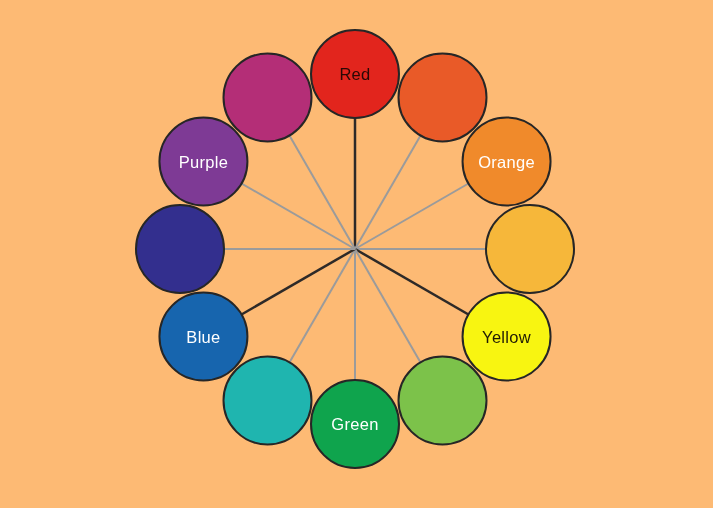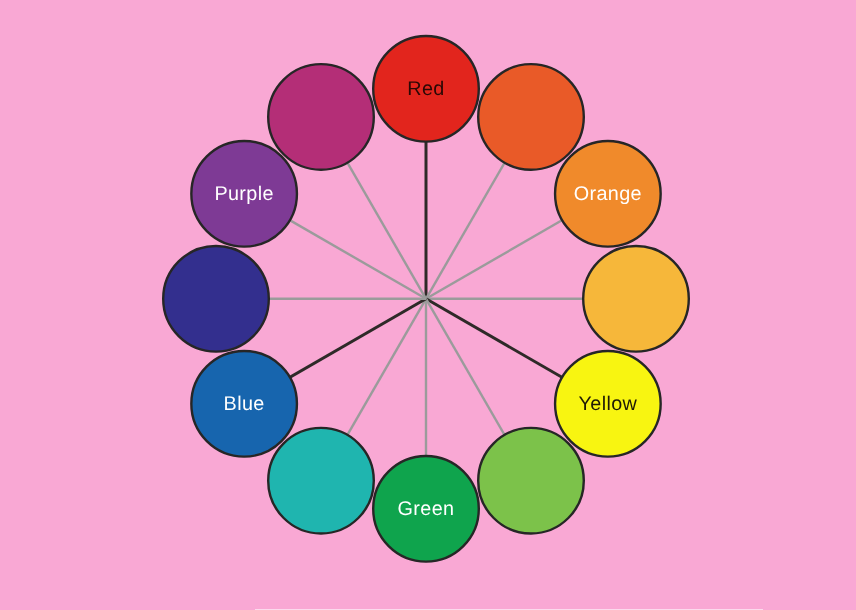--- a/index.html
+++ b/index.html
@@ -5,21 +5,21 @@
   html, body {
     margin: 0;
     padding: 0;
     background: #ffffff;
     font-family: "Liberation Sans", sans-serif;
   }
   .canvas {
     position: relative;
     width: 713px;
     height: 508px;
-    background: #f9a8d4;
+    background: #fdba74;
     overflow: hidden;
   }
   svg {
     display: block;
   }
   .wheel-label {
     font-family: "Liberation Sans", sans-serif;
     font-size: 16.5px;
     letter-spacing: 0.3px;
   }

